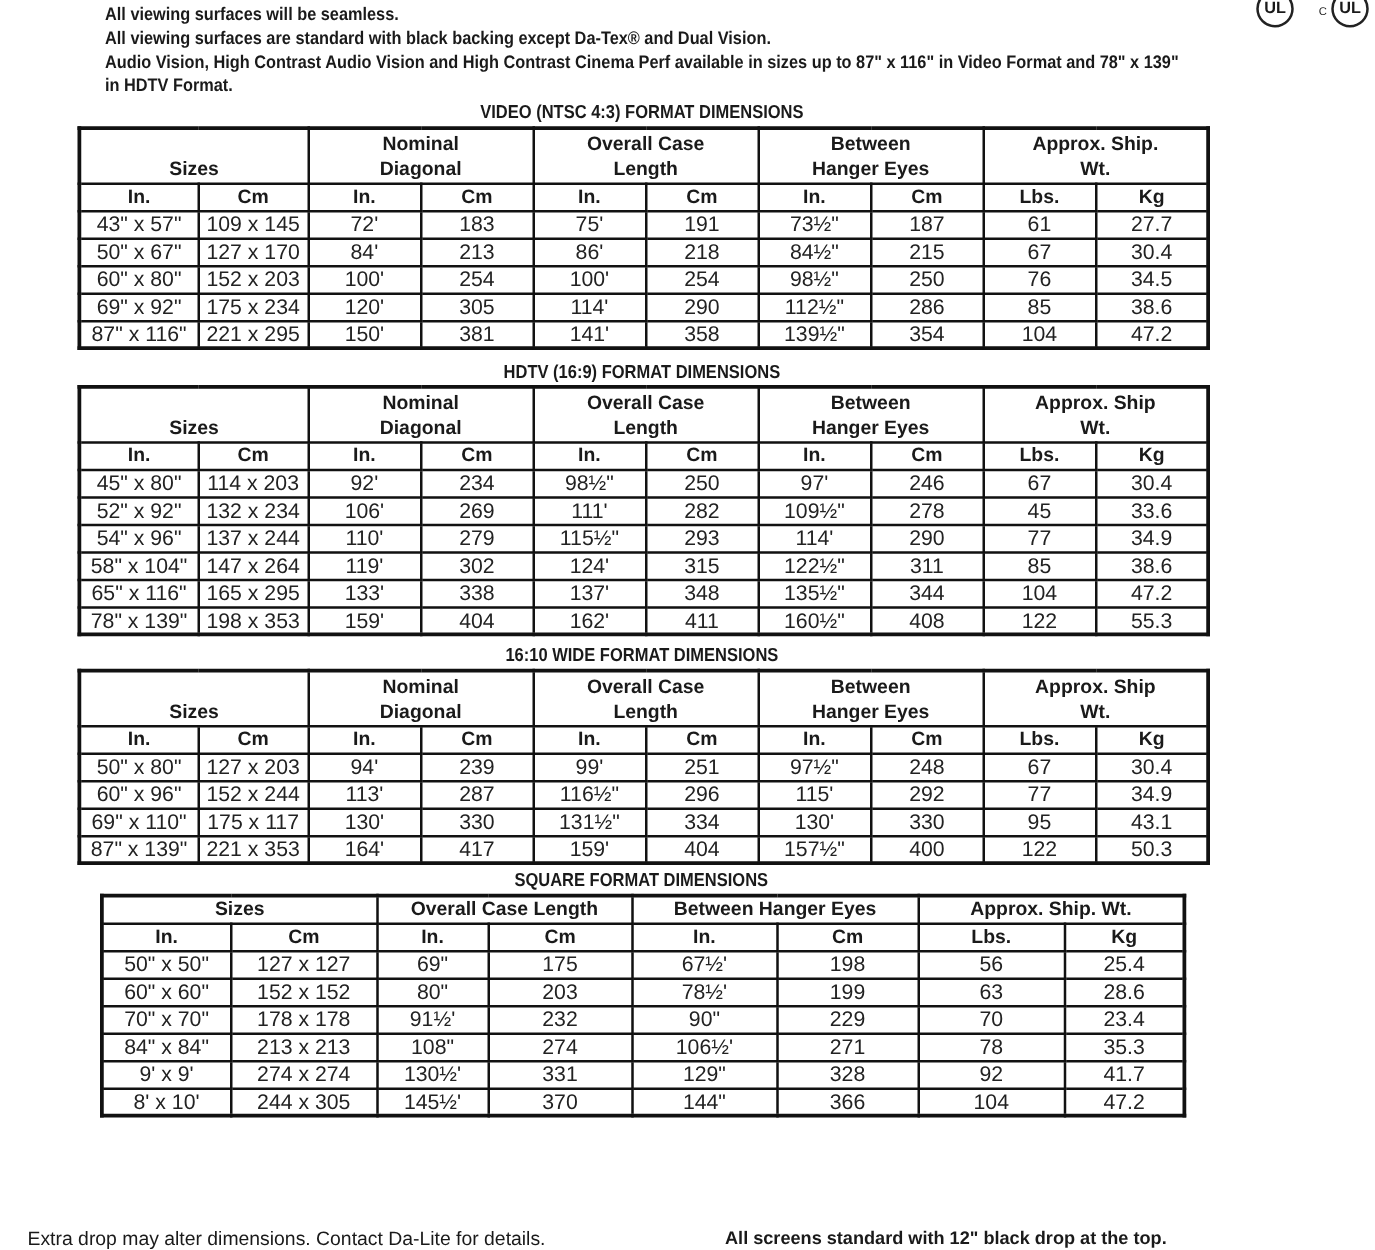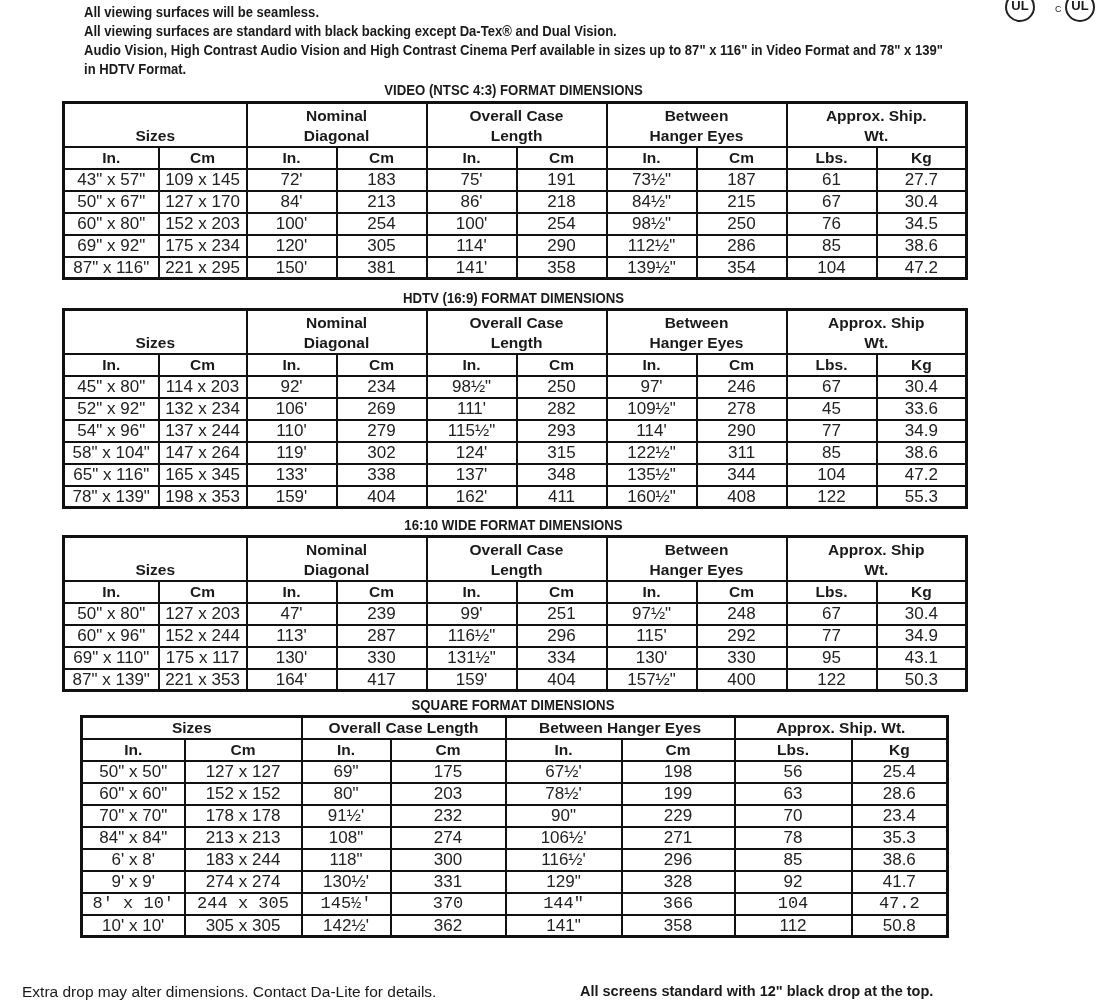--- a/index.html
+++ b/index.html
@@ -219,21 +219,21 @@
         <td>302</td>
         <td>124'</td>
         <td>315</td>
         <td>122½"</td>
         <td>311</td>
         <td>85</td>
         <td>38.6</td>
       </tr>
       <tr style="height: 22px;">
         <td>65" x 116"</td>
-        <td>165 x 345</td>
+        <td>165 x 295</td>
         <td>133'</td>
         <td>338</td>
         <td>137'</td>
         <td>348</td>
         <td>135½"</td>
         <td>344</td>
         <td>104</td>
         <td>47.2</td>
       </tr>
       <tr style="height: 22px;">
@@ -283,21 +283,21 @@
     <th>In.</th>
     <th>Cm</th>
     <th>Lbs.</th>
     <th>Kg</th>
   </tr>
   </tbody>
     <tbody>
       <tr style="height: 22px;">
         <td>50" x 80"</td>
         <td>127 x 203</td>
-        <td>47'</td>
+        <td>94'</td>
         <td>239</td>
         <td>99'</td>
         <td>251</td>
         <td>97½"</td>
         <td>248</td>
         <td>67</td>
         <td>30.4</td>
       </tr>
       <tr style="height: 22px;">
         <td>60" x 96"</td>
@@ -403,56 +403,36 @@
         <td>84" x 84"</td>
         <td>213 x 213</td>
         <td>108"</td>
         <td>274</td>
         <td>106½'</td>
         <td>271</td>
         <td>78</td>
         <td>35.3</td>
       </tr>
       <tr style="height: 22px;">
-        <td>6' x 8'</td>
-        <td>183 x 244</td>
-        <td>118"</td>
-        <td>300</td>
-        <td>116½'</td>
-        <td>296</td>
-        <td>85</td>
-        <td>38.6</td>
-      </tr>
-      <tr style="height: 22px;">
         <td>9' x 9'</td>
         <td>274 x 274</td>
         <td>130½'</td>
         <td>331</td>
         <td>129"</td>
         <td>328</td>
         <td>92</td>
         <td>41.7</td>
       </tr>
-      <tr style="height: 22px; font-family: Liberation Mono, monospace;">
+      <tr style="height: 22px;">
         <td>8' x 10'</td>
         <td>244 x 305</td>
         <td>145½'</td>
         <td>370</td>
         <td>144"</td>
         <td>366</td>
         <td>104</td>
         <td>47.2</td>
       </tr>
-      <tr style="height: 22px;">
-        <td>10' x 10'</td>
-        <td>305 x 305</td>
-        <td>142½'</td>
-        <td>362</td>
-        <td>141"</td>
-        <td>358</td>
-        <td>112</td>
-        <td>50.8</td>
-      </tr>
     </tbody>
 </table>
 
 <div class="footer-left">Extra drop may alter dimensions. Contact Da-Lite for details.</div>
 <div class="footer-right">All screens standard with 12" black drop at the top.</div>
 
 </body></html>

